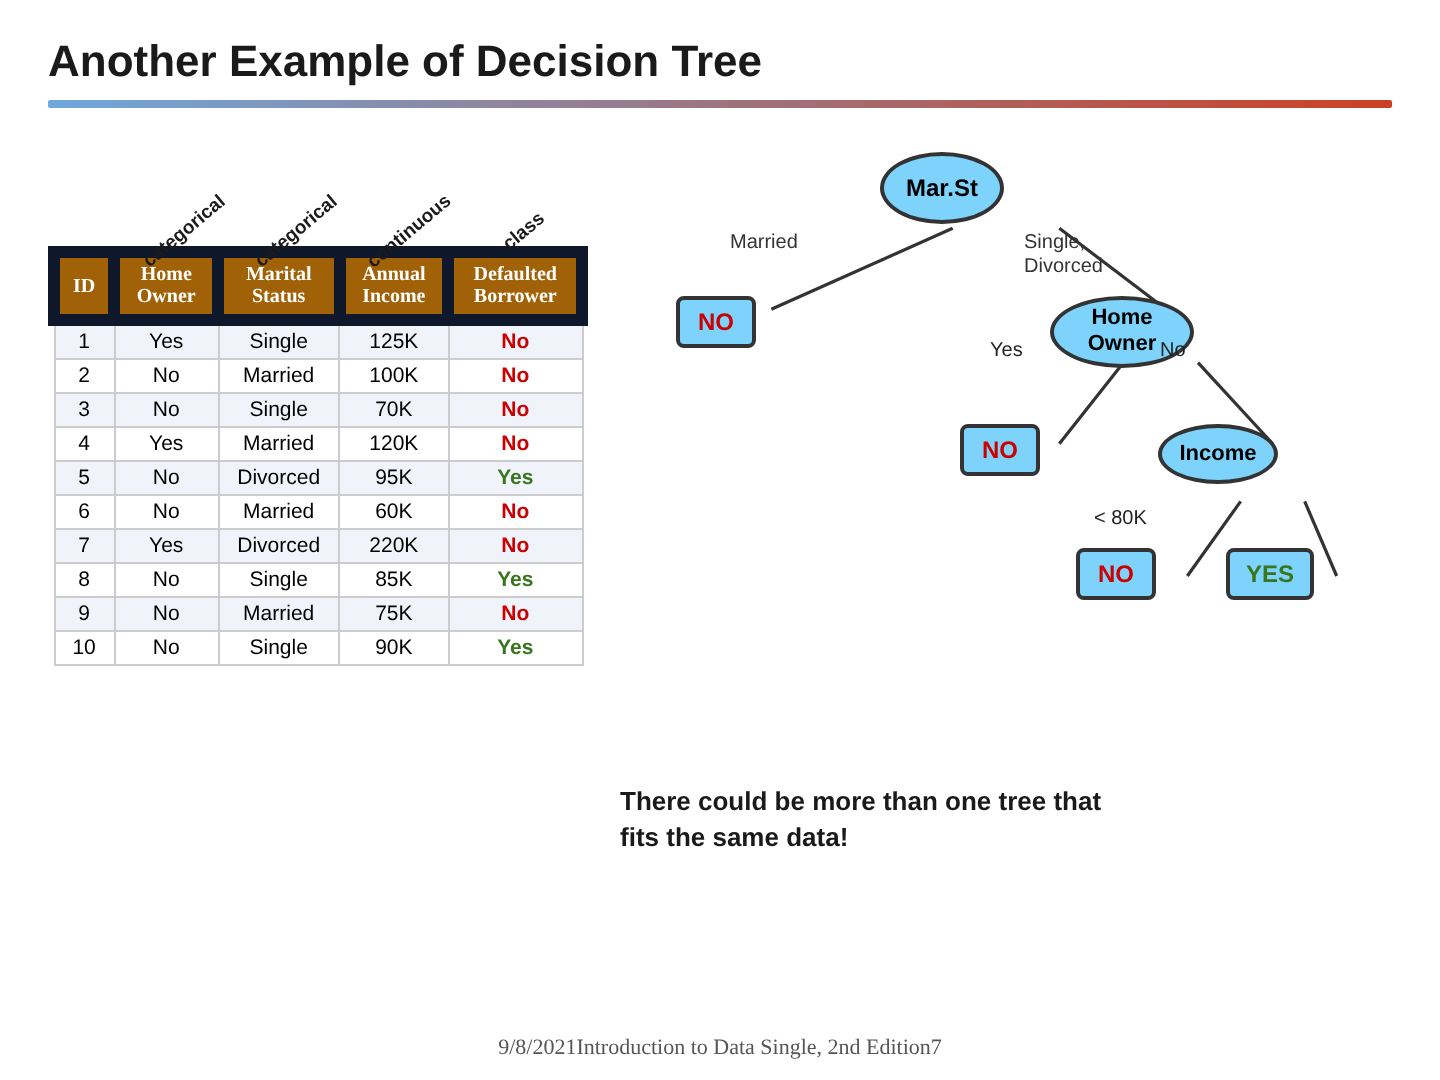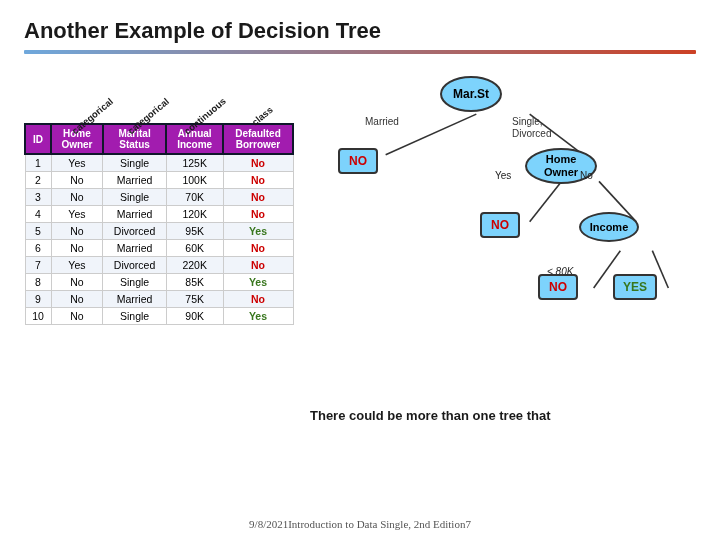--- a/index.html
+++ b/index.html
@@ -72,26 +72,27 @@
       line-height: 1.2;
     }
 
     table.data-table {
       border-collapse: collapse;
       width: 100%;
       font-size: 10.5px;
     }
 
     table.data-table th {
-      background: #a21caf;
+      background: #a16207;
       color: white;
       padding: 3px 4px;
       text-align: center;
       font-size: 10px;
-      border: 2px solid #0f172a;
+      border: 6px solid #0f172a;
+      font-family: Liberation Serif, serif;
     }
 
     table.data-table td {
       padding: 2px 4px;
       text-align: center;
       border: 1px solid #ccc;
       background: white;
     }
 
     table.data-table tr:nth-child(odd) td {
@@ -151,21 +152,21 @@
     }
 
     .edge-label {
       position: absolute;
       font-size: 10px;
       color: #222;
     }
 
     
     .bottom-note {
-      margin-top: 23px;
+      margin-top: 8px;
       font-size: 13px;
       font-weight: bold;
       color: #1a1a1a;
       line-height: 1.4;
     }
 
     .footer {
       position: absolute;
       bottom: 10px;
       left: 24px;
@@ -329,36 +330,37 @@
         <div class="edge-label" style="left:185px; top:106px;">Yes</div>
 
         <div class="node-box node-rect" style="left:170px; top:148px; width:40px; height:26px; font-size:12px; color:#cc0000;">
           NO
         </div>
 
         <div class="node-box node-oval" style="left:269px; top:148px; width:60px; height:30px; font-size:11px;">
           Income
         </div>
 
-        <div class="edge-label" style="left:237px; top:202px;font-style:italic;">&lt; 80K</div>
+        <div class="edge-label" style="left:237px; top:190px;">&lt; 80K</div>
 
         <div class="edge-label" style="left:307px; top:190px;margin-top:22px;">&gt; 80K</div>
 
         <div class="node-box node-rect" style="left:228px; top:210px; width:40px; height:26px; font-size:12px; color:#cc0000;">
           NO
         </div>
 
         <div class="node-box node-rect" style="left:303px; top:210px; width:44px; height:26px; font-size:12px; color:#38761d;">
           YES
         </div>
 
       </div>
 
       <div class="bottom-note">
         <span>There could be more than one tree that</span><br>
+        <span>fits the same data!</span>
       </div>
 
     </div>
   </div>
 
   <div class="footer">
     <span>9/8/2021</span>
     <span>Introduction to Data Single, 2nd Edition</span>
     <span>7</span>
   </div>

